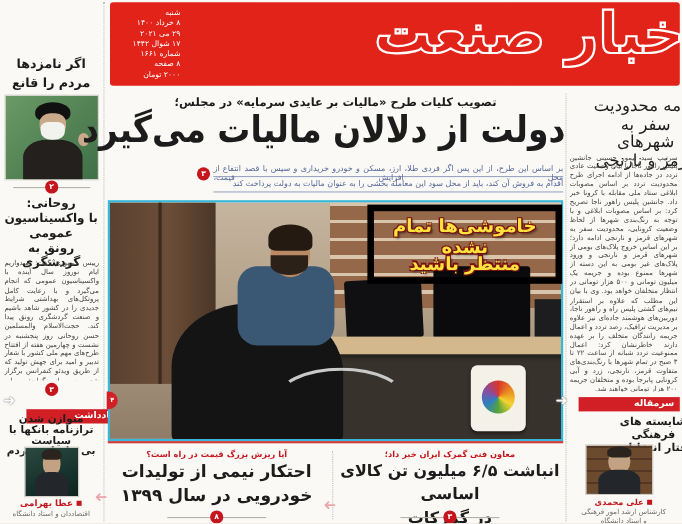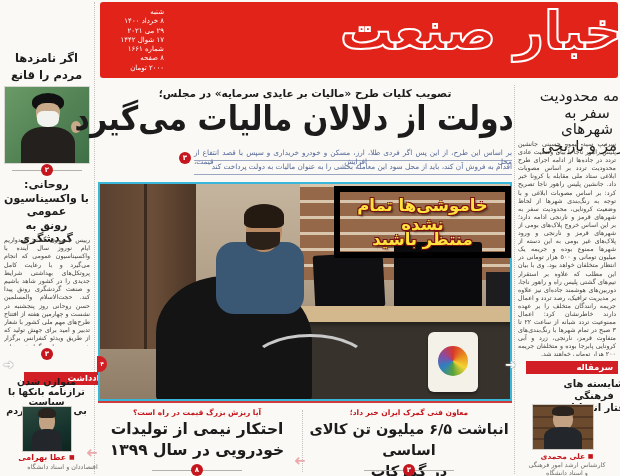--- a/index.html
+++ b/index.html
@@ -162,21 +162,21 @@
     <div class="port-bg-a"></div>
     <div class="port-head"></div>
     <div class="port-hair"></div>
     <div class="port-shirt"></div>
     <div class="port-suit"></div>
   </div>
   <div class="abs author-line" style="left:0;top:453px;width:93px;">
     <span class="author-bullet">■</span>
     <span>عطا بهرامی</span>
   </div>
-  <div class="abs author-title" style="left:16px;top:464px;width:93px;">اقتصاددان و استاد دانشگاه</div>
+  <div class="abs author-title" style="left:0;top:464px;width:93px;">اقتصاددان و استاد دانشگاه</div>
 
   <div id="kicker" class="abs">تصویب کلیات طرح «مالیات بر عایدی سرمایه» در مجلس؛</div>
   <div id="main-headline" class="abs">دولت از دلالان مالیات می‌گیرد</div>
   <div id="deck1" class="abs deck-line">بر اساس این طرح، از این پس اگر فردی طلا، ارز، مسکن و خودرو خریداری و سپس با قصد انتفاع از محل افزایش قیمت،</div>
   <div id="deck2" class="abs deck-line">اقدام به فروش آن کند، باید از محل سود این معامله بخشی را به عنوان مالیات به دولت پرداخت کند</div>
   <div id="deck-badge" class="abs badge">۳</div>
 
   <div id="main-photo" class="abs">
     <div class="ph-bricks"></div>
     <div class="ph-wardrobe"></div>

